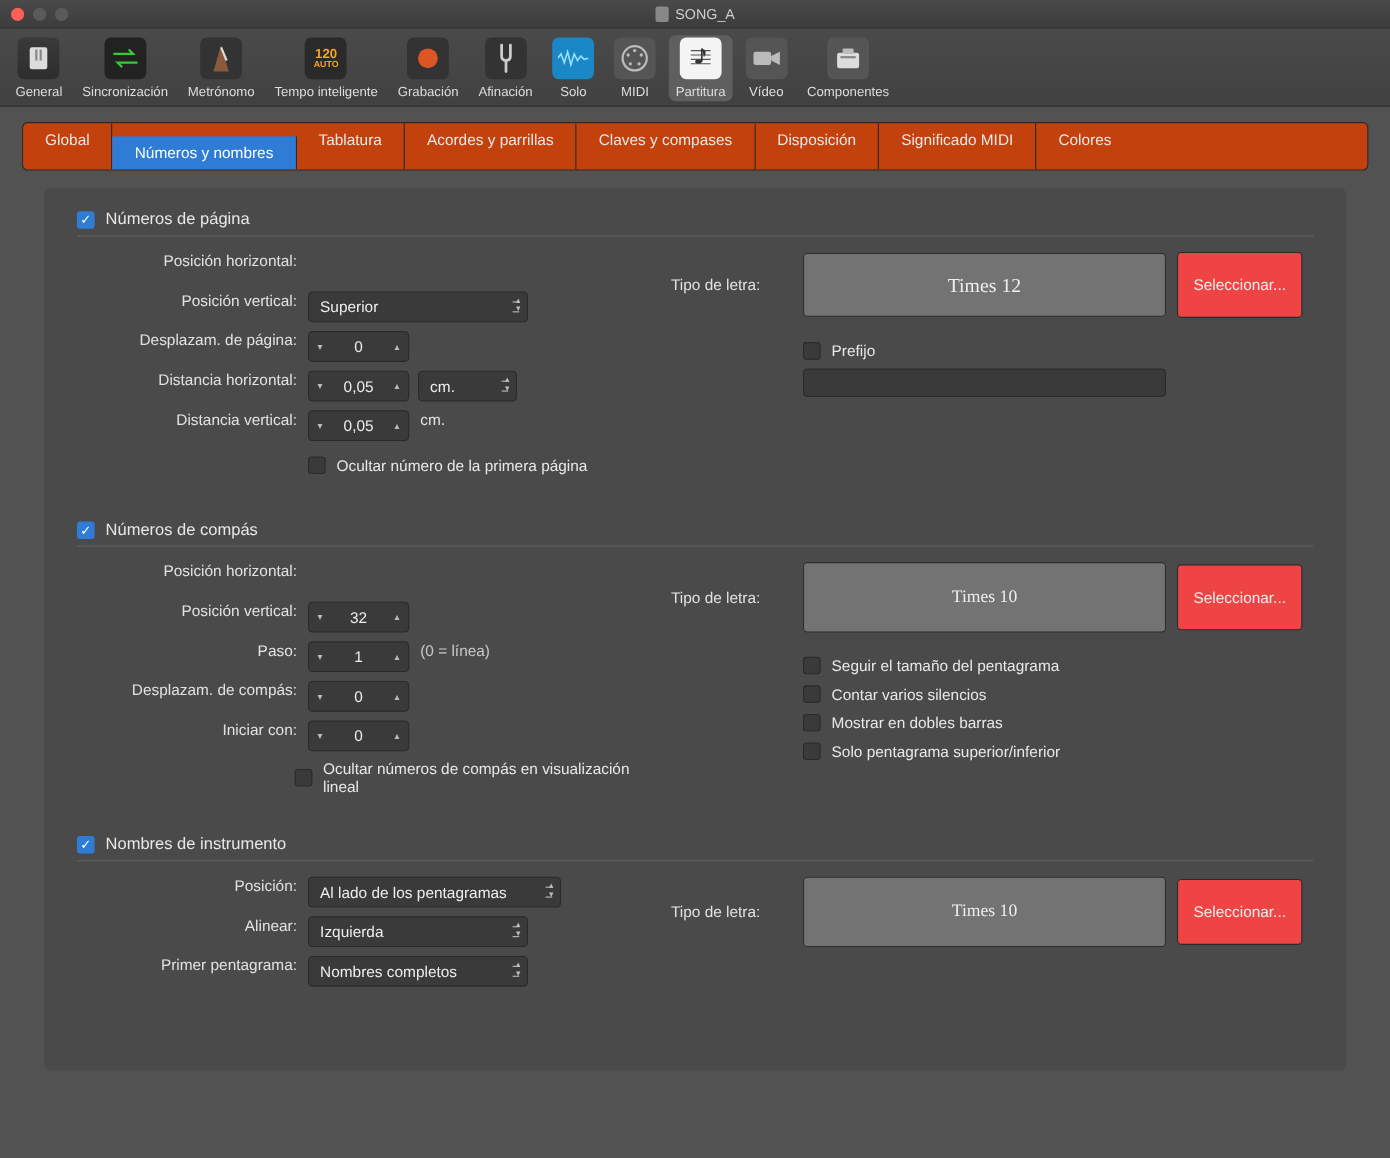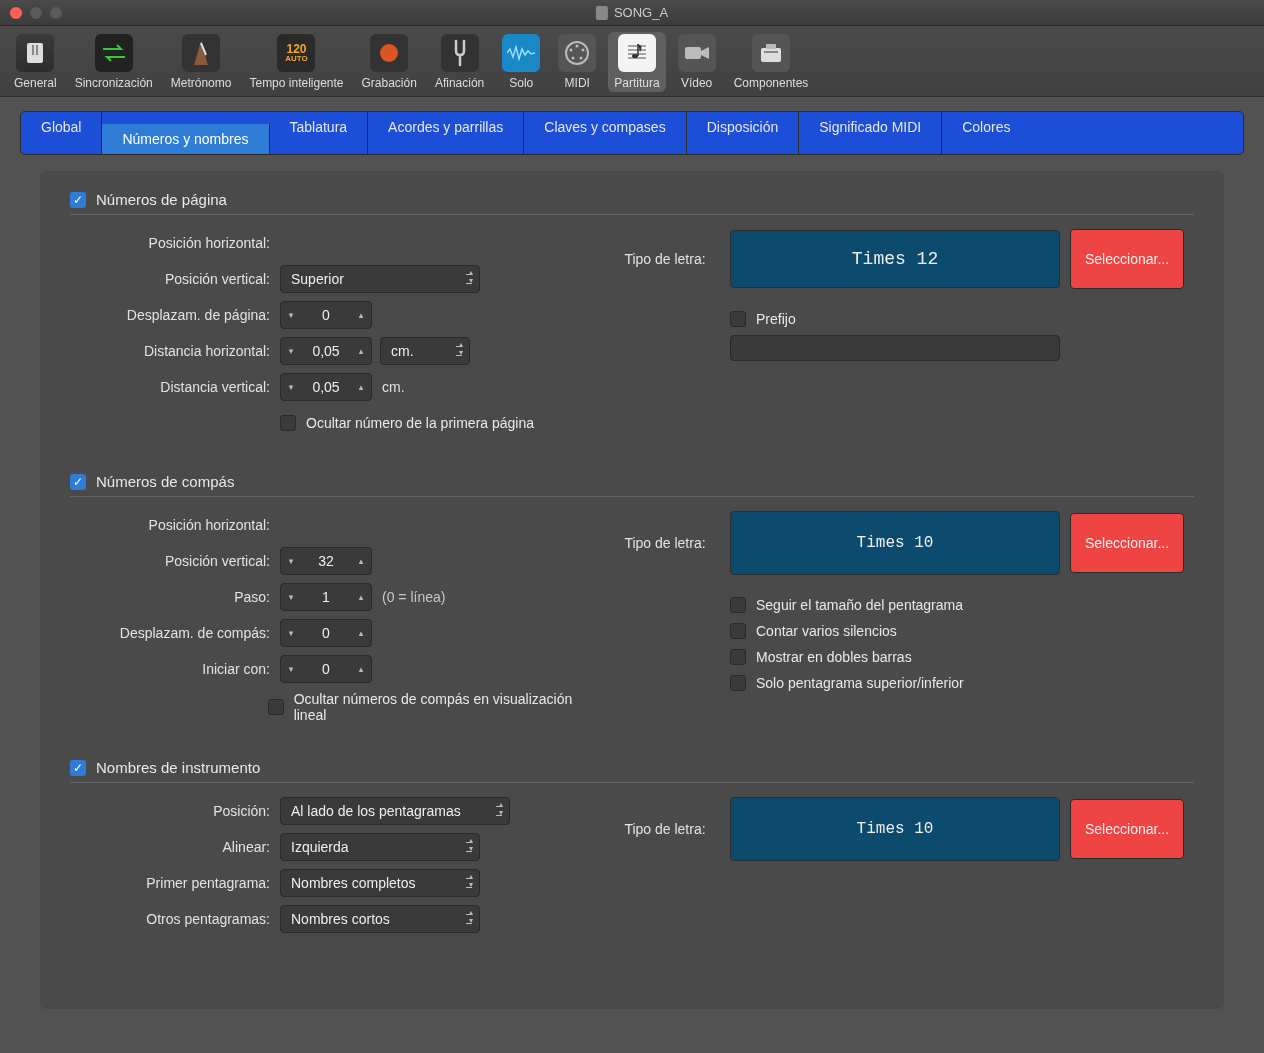--- a/index.html
+++ b/index.html
@@ -29,36 +29,36 @@
     .ic-rec { background: #333; }
     .ic-tune { background: #333; }
     .ic-audio { background: #1a88c7; }
     .ic-midi { background: #555; }
     .ic-score { background: #f4f4f4; color:#333; }
     .ic-video { background: #555; }
     .ic-comp { background: #555; }
 
     
     .tabs-wrap { padding: 14px 20px 0 20px; }
-    .tabs { display: flex; background: #1d4ed8; border-radius: 5px; overflow: hidden; border: 1px solid #2a2a2a;}
+    .tabs { display: flex; background: #c2410c; border-radius: 5px; overflow: hidden; border: 1px solid #2a2a2a;}
     .tab { flex: 0 0 auto; padding: 7px 20px; font-size: 14px; color: #e8e8e8; border-right: 1px solid #2a2a2a; cursor: default; white-space: nowrap;}
     .tab:last-child { border-right: none; }
     .tab.active { background: #2f7cd6; color: #fff; margin-top: 12px; }
 
     
     .panel { margin: 16px 20px 20px 20px; background: #4a4a4a; border-radius: 6px; padding: 20px 30px 40px 30px; }
     
     .section { margin-bottom: 28px; }
     .section-head { display: flex; align-items: center; gap: 10px; border-bottom: 1px solid #626262; padding-bottom: 6px; margin-bottom: 14px;}
     .chk { width: 16px; height: 16px; border-radius: 3px; display: inline-flex; align-items: center; justify-content: center; font-size: 12px; }
     .chk.on { background: #2f7cd6; color: #fff; }
     .chk.off { background: #3a3a3a; border: 1px solid #2a2a2a;}
     .section-title { font-size: 15px; }
 
-    .row { display: flex; align-items: center; margin-bottom: 8px; min-height: 28px;}
+    .row { display: flex; margin-bottom: 8px; min-height: 28px;}
     .lbl { width: 210px; text-align: right; padding-right: 10px; color: #e2e2e2; font-size: 14px;}
     
     .select { background: #3a3a3a; border: 1px solid #2a2a2a; border-radius: 4px; padding: 5px 22px 5px 10px; color: #eee; position: relative; min-width: 200px; display: inline-flex; align-items: center;}
     .select.small { min-width: 90px; }
     .select::after { content: ""; position: absolute; right: 7px; top: 50%; transform: translateY(-50%); width: 7px; height: 12px; background:
       linear-gradient(#bbb,#bbb) no-repeat center 1px/6px 1px,
       linear-gradient(#bbb,#bbb) no-repeat center 10px/6px 1px; 
     }
     .select .updn { position:absolute; right:6px; top:3px; font-size:8px; line-height:8px; color:#bbb; display:flex; flex-direction:column;}
     
@@ -68,22 +68,22 @@
     
     .unit { margin-left: 10px; color: #e2e2e2; }
     .hint { margin-left: 10px; color: #c8c8c8; }
     
     .inline-chk { display: flex; align-items: center; gap: 10px; }
     .two-col { display: flex; }
     .col-left { width: 520px; }
     .col-right { flex: 1; padding-left: 20px; }
     
     .font-row { display: flex; align-items: center; gap: 10px; }
-    .font-lbl { width: 110px; text-align: center; color: #e2e2e2; }
-    .font-box { flex: 1; max-width: 330px; background: #0c4a6e; border: 1px solid #2e2e2e; border-radius: 4px; height: 58px; display: flex; align-items: center; justify-content: center; font-family: Liberation Mono, monospace; color: #eee; font-size: 18px;}
+    .font-lbl { width: 110px; text-align: left; color: #e2e2e2; }
+    .font-box { flex: 1; max-width: 330px; background: #737373; border: 1px solid #2e2e2e; border-radius: 4px; height: 58px; display: flex; align-items: center; justify-content: center; font-family: Liberation Serif, serif; color: #eee; font-size: 18px;}
     .font-box.sm { height: 64px; font-size: 16px;}
     .btn { background: #ef4444; border: 1px solid #2a2a2a; border-radius: 4px; padding: 21px 14px; color: #eee; font-size: 14px;}
     
     .prefix-row { display: flex; align-items: center; gap: 10px; margin-top: 14px;}
     .text-input { background: #3a3a3a; border: 1px solid #2a2a2a; border-radius: 4px; height: 26px; width: 330px; }
 
     .check-line { display:flex; align-items:center; gap:10px; margin-bottom:10px; margin-left: 0px;}
     .col-right .check-line { margin-top: 4px; }
 
     svg { display:block; }
@@ -401,27 +401,20 @@
                 <span class="updn">▴<br>▾</span>
               </div>
           </div>
           <div class="row">
             <div class="lbl">Primer pentagrama:</div>
             <div class="select">
                 <span>Nombres completos</span>
                 <span class="updn">▴<br>▾</span>
               </div>
           </div>
-          <div class="row">
-            <div class="lbl">Otros pentagramas:</div>
-            <div class="select">
-                <span>Nombres cortos</span>
-                <span class="updn">▴<br>▾</span>
-              </div>
-          </div>
         </div>
         <div class="col-right">
           <div class="font-row">
             <div class="font-lbl">Tipo de letra:</div>
             <div class="font-box sm">Times 10</div>
             <div class="btn">Seleccionar...</div>
           </div>
         </div>
       </div>
     </div>

